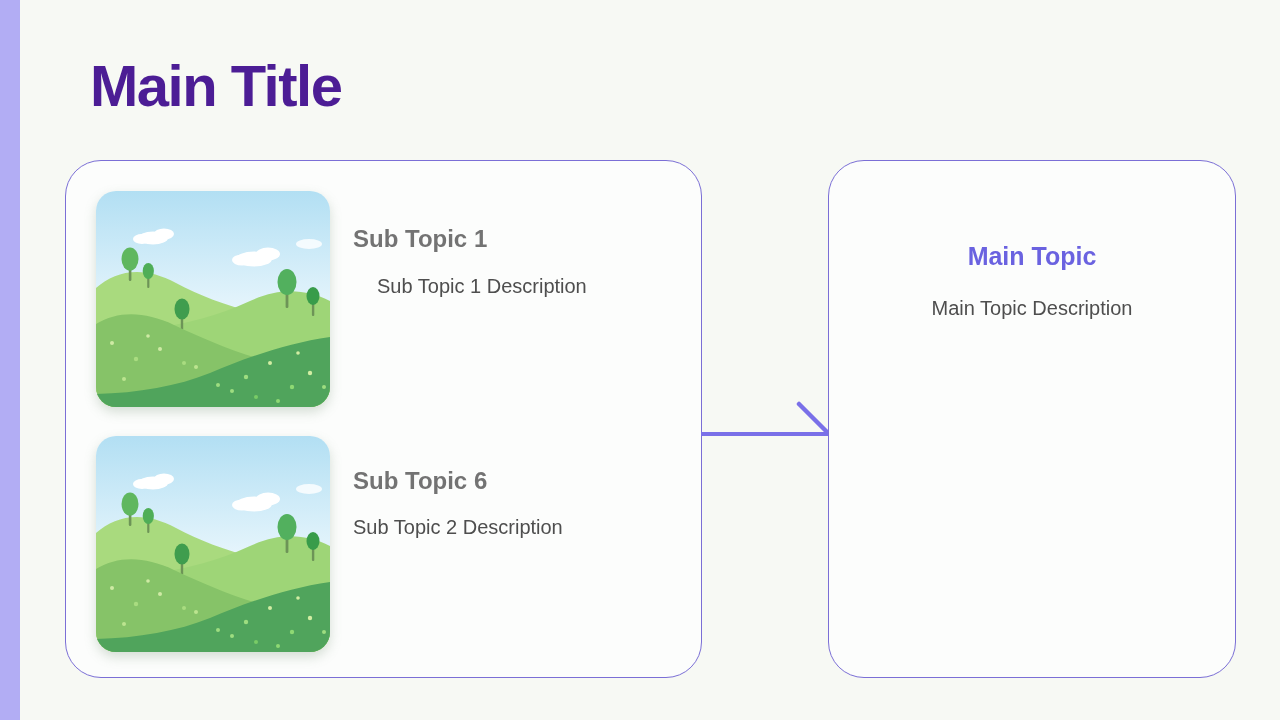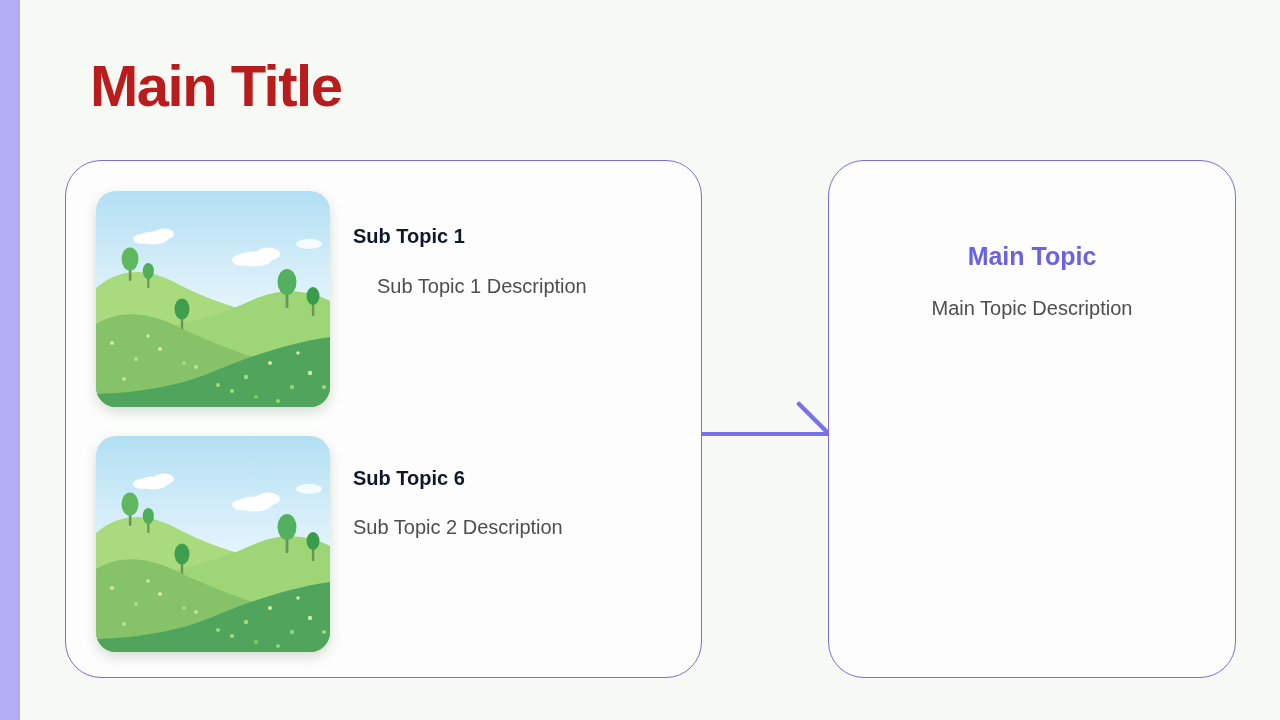--- a/index.html
+++ b/index.html
@@ -14,21 +14,21 @@
   .accent-bar {
     position: absolute; left: 0; top: 0;
     width: 20px; height: 720px;
     background: #b2adf4;
   }
 
   .main-title {
     position: absolute; left: 90px; top: 52px;
     font-size: 58px; font-weight: 700;
     letter-spacing: -1.5px;
-    color: #b91c1c;
+    color: #4c1d95;
     margin: 0;
   }
 
   .panel {
     position: absolute;
     border: 1.6px solid #7b6fd6;
     border-radius: 36px;
     background: #fcfdfc;
     box-sizing: border-box;
   }
@@ -43,22 +43,22 @@
     border-radius: 20px;
     overflow: hidden;
     box-shadow: 0 5px 12px rgba(110,140,110,0.28);
   }
   .sub-image svg { display: block; width: 100%; height: 100%; }
   .img-1 { top: 30px; }
   .img-2 { top: 275px; }
 
   .sub-title {
     position: absolute; left: 287px;
-    font-size: 20px; font-weight: 700;
-    color: #0f172a;
+    font-size: 24px; font-weight: 700;
+    color: #737373;
   }
   .sub-title.t1 { top: 64px; }
   .sub-title.t2 { top: 306px; }
 
   .sub-desc {
     position: absolute; left: 287px;
     font-size: 20px; font-weight: 400;
     color: #4e4e4e;
   }
   .sub-desc.d1 { top: 114px; margin-left: 24px; }

